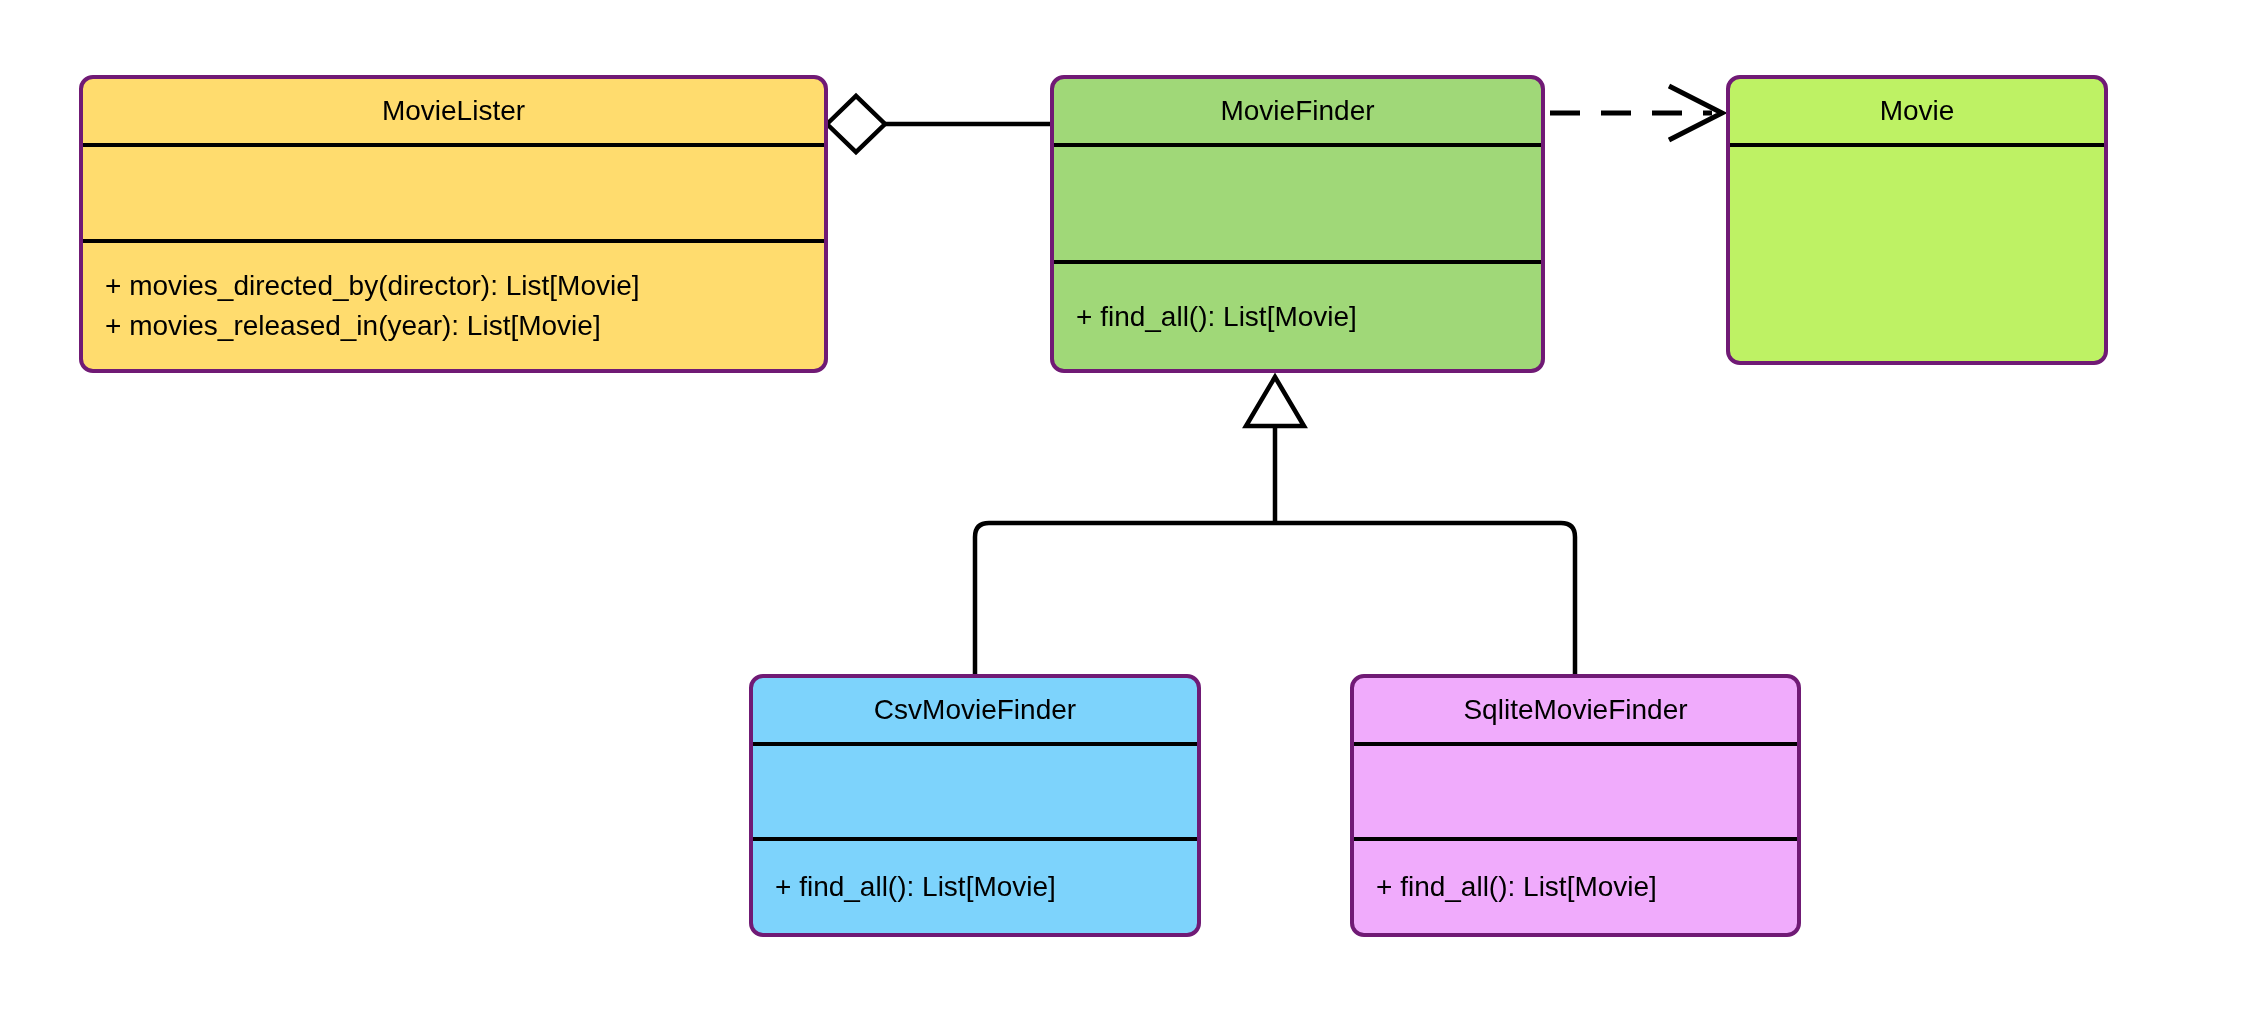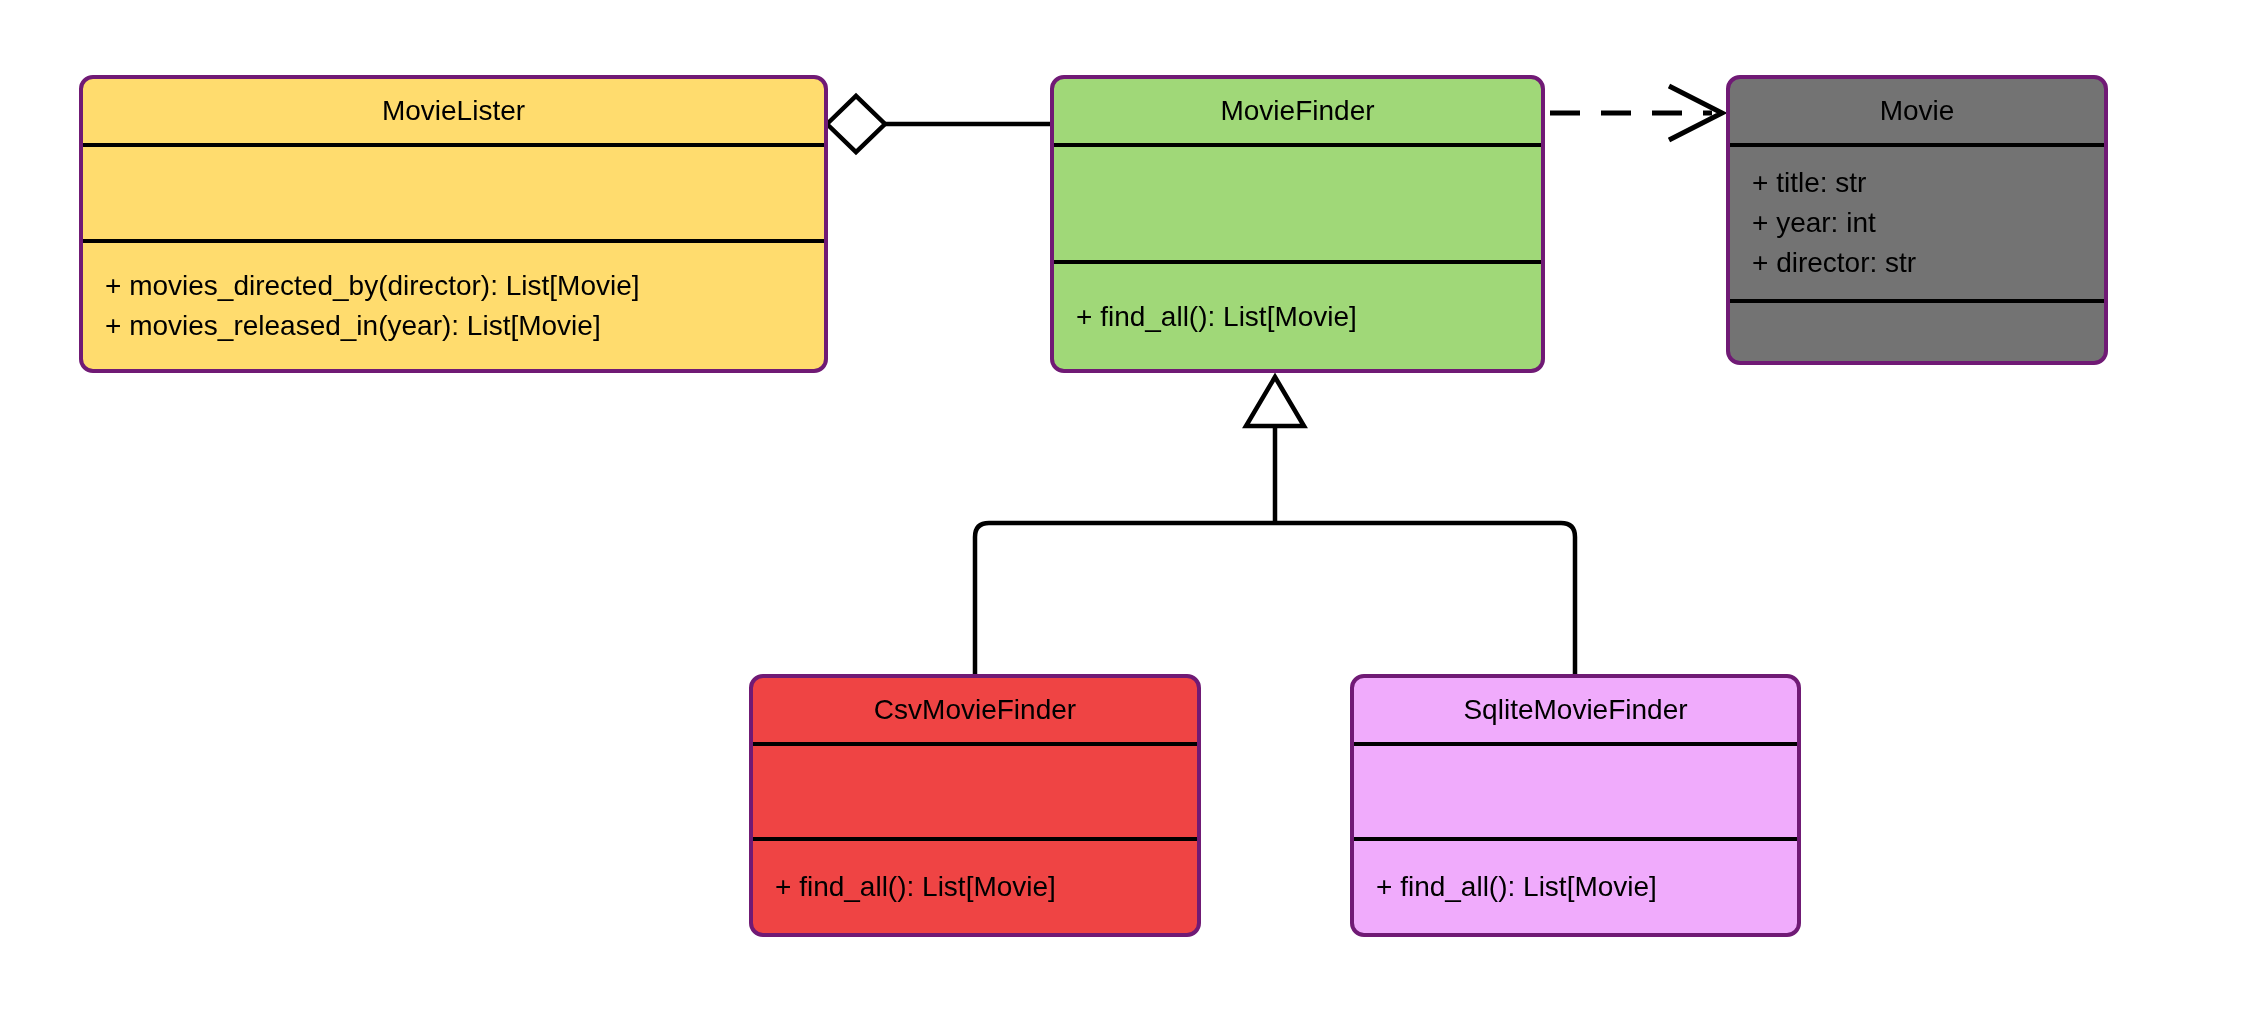--- a/index.html
+++ b/index.html
@@ -94,31 +94,26 @@
   </div>
 
   <div class="uml-class" style="left: 1050px; top: 75px; width: 495px; height: 298px; background: rgb(160, 216, 120);">
     <div class="uml-title" style="height:64px">MovieFinder</div>
     <div class="uml-sec" style="height:117px"></div>
     <div class="uml-sec uml-members">
       <div class="uml-member">+ find_all(): List[Movie]</div>
     </div>
   </div>
 
-  <div class="uml-class" style="left: 1726px; top: 75px; width: 382px; height: 290px; background: #737373;">
+  <div class="uml-class" style="left: 1726px; top: 75px; width: 382px; height: 290px; background: #bef264;">
     <div class="uml-title" style="height:64px">Movie</div>
-    <div class="uml-sec uml-members" style="flex:0 0 auto; height:156px">
-      <div class="uml-member">+ title: str</div>
-      <div class="uml-member">+ year: int</div>
-      <div class="uml-member">+ director: str</div>
-    </div>
     <div class="uml-sec" style="flex:1 1 auto"></div>
   </div>
 
-  <div class="uml-class" style="left: 749px; top: 674px; width: 452px; height: 263px; background: #ef4444;">
+  <div class="uml-class" style="left: 749px; top: 674px; width: 452px; height: 263px; background: #7dd3fc;">
     <div class="uml-title" style="height:64px">CsvMovieFinder</div>
     <div class="uml-sec" style="height:95px"></div>
     <div class="uml-sec uml-members">
       <div class="uml-member">+ find_all(): List[Movie]</div>
     </div>
   </div>
 
   <div class="uml-class" style="left: 1350px; top: 674px; width: 451px; height: 263px; background: #f0abfc;">
     <div class="uml-title" style="height:64px">SqliteMovieFinder</div>
     <div class="uml-sec" style="height:95px"></div>

